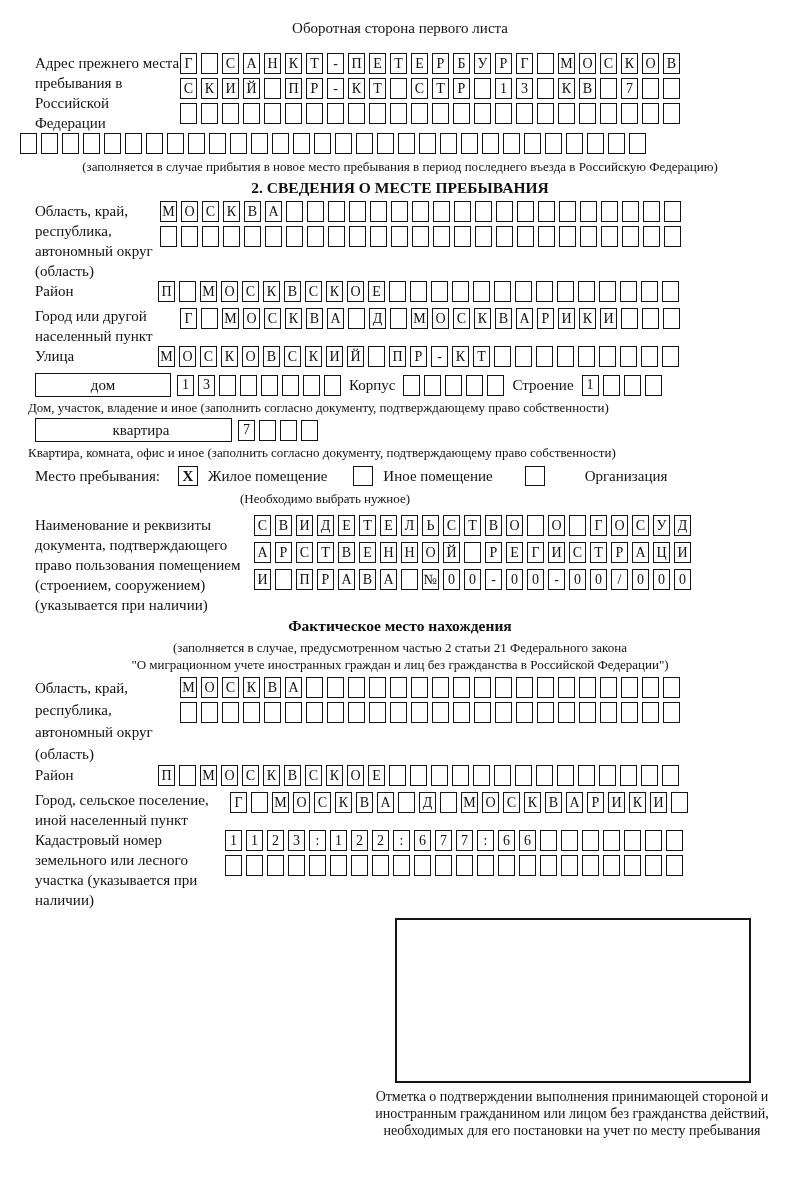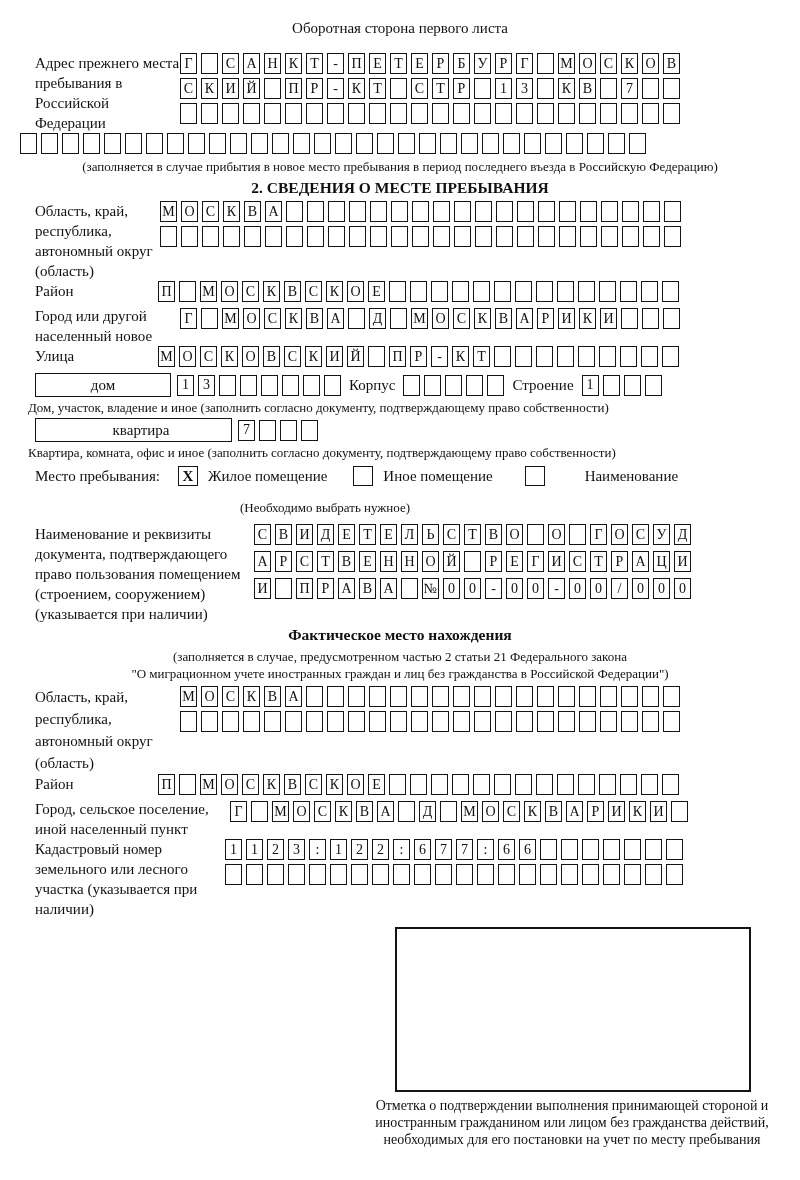--- a/index.html
+++ b/index.html
@@ -56,21 +56,21 @@
   .stayrow { display:flex; align-items:center; margin-left:35px; margin-top:5px; }
   .stayrow .flabel-inline { font-size:15px; width:143px; flex:none; }
   .checkbox {
     flex:none; width:20px; height:20px;
     border:1.5px solid #141414;
     display:flex; align-items:center; justify-content:center;
     font-size:15px; font-weight:bold;
   }
   .opt { font-size:15px; margin-left:10px; flex:none; }
   .gap1 { margin-left:26px; } .gap2 { margin-left:32px; } .gap3 { margin-left:40px; }
-  .staynote { margin-left:240px; margin-top:13px; }
+  .staynote { margin-left:240px; margin-top:4px; }
   
   .stamp {
     margin-left:395px; margin-top:8px;
     width:356px; height:165px;
     border:2px solid #141414;
   }
   .stampnote {
     margin-left:342px; margin-top:5px;
     width:460px;
     font-size:14px; line-height:17px;
@@ -291,21 +291,21 @@
         <span class="cell"></span>
         <span class="cell"></span>
         <span class="cell"></span>
         <span class="cell"></span>
         <span class="cell"></span>
         <span class="cell"></span>
       </div>
   </div>
 
   <div class="field">
-    <div class="flabel w145">Город или другой населенный новое</div>
+    <div class="flabel w145">Город или другой населенный пункт</div>
     <div class="boxrow mt2">
         <span class="cell">Г</span>
         <span class="cell"></span>
         <span class="cell">М</span>
         <span class="cell">О</span>
         <span class="cell">С</span>
         <span class="cell">К</span>
         <span class="cell">В</span>
         <span class="cell">А</span>
         <span class="cell"></span>
@@ -403,21 +403,21 @@
   </div>
   <div class="note leftnote">Квартира, комната, офис и иное (заполнить согласно документу, подтверждающему право собственности)</div>
 
   <div class="stayrow">
     <span class="flabel-inline">Место пребывания:</span>
     <span class="checkbox">X</span>
     <span class="opt">Жилое помещение</span>
     <span class="checkbox gap1"></span>
     <span class="opt">Иное помещение</span>
     <span class="checkbox gap2"></span>
-    <span class="opt gap3">Наименование</span>
+    <span class="opt gap3">Организация</span>
   </div>
   <div class="note staynote">(Необходимо выбрать нужное)</div>
 
   <div class="field mt8">
     <div class="flabel w219">Наименование и реквизиты документа, подтверждающего право пользования помещением (строением, сооружением) (указывается при наличии)</div>
     <div class="boxcol docrows">
       <div class="boxrow">
           <span class="cell">С</span>
           <span class="cell">В</span>
           <span class="cell">И</span>

